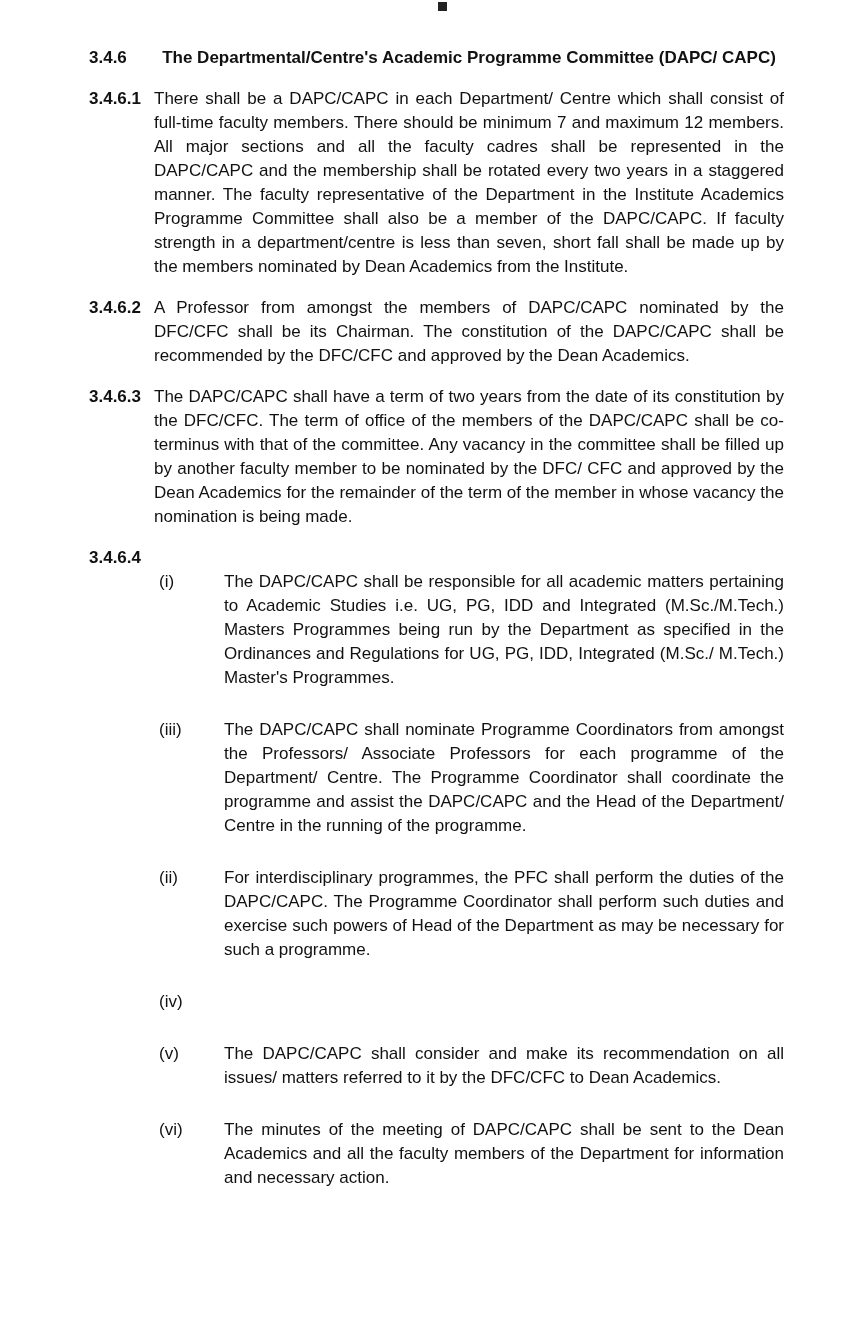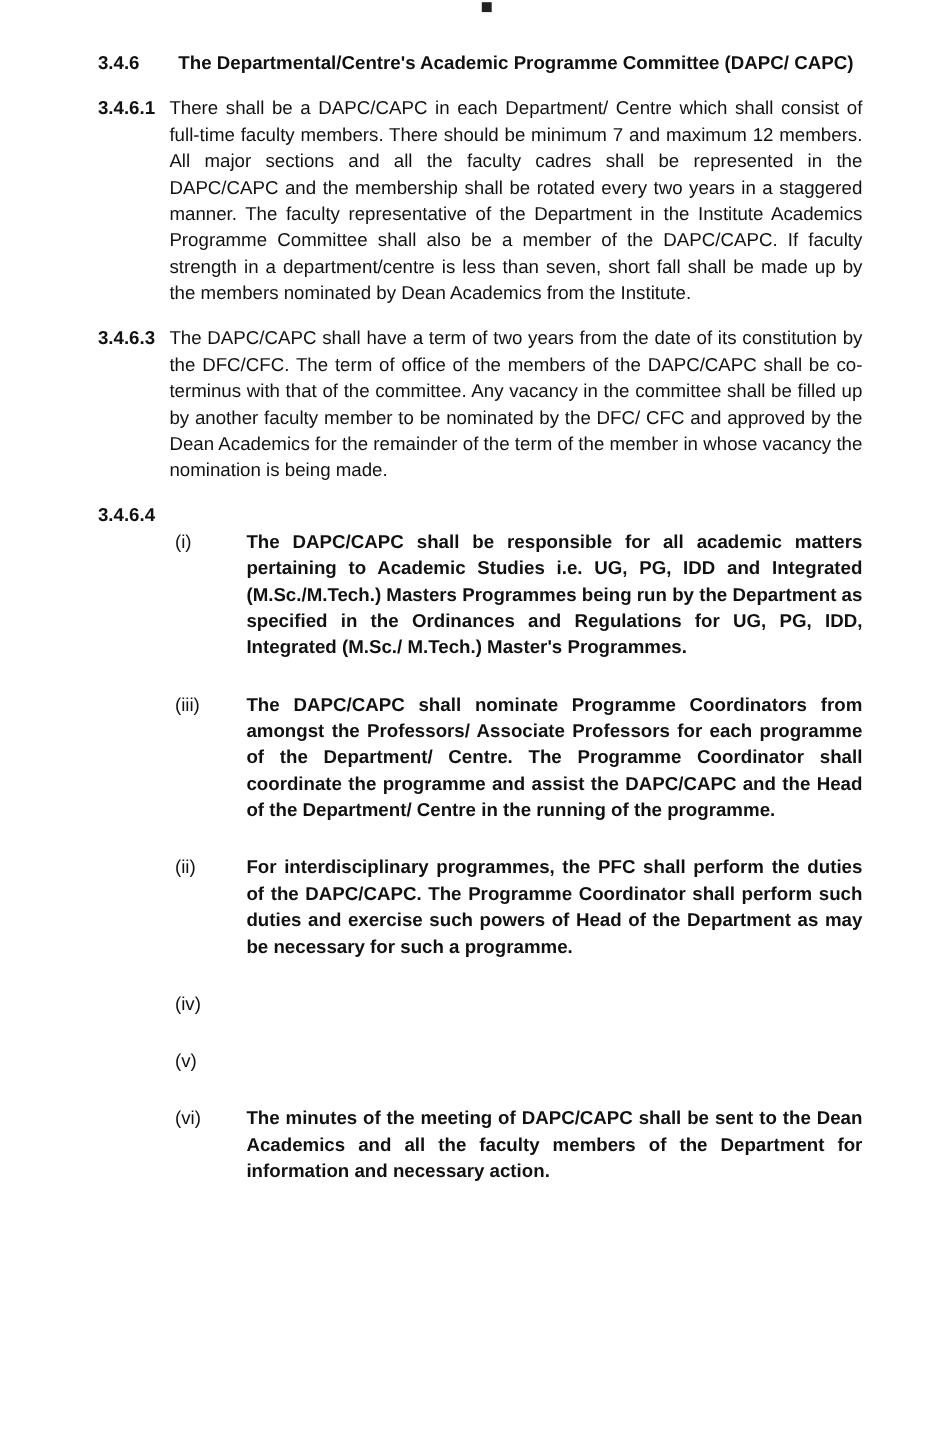--- a/index.html
+++ b/index.html
@@ -56,40 +56,43 @@
     margin-top: 28px;
   }
   .item:first-child { margin-top: 24px; }
   .item-marker {
     flex: 0 0 70px;
     padding-left: 5px;
   }
   .item-text {
     flex: 1 1 auto;
     text-align: justify;
-    font-weight: bold;
   }
 </style>
 </head>
 <body>
 
 <div class="page">
 
   <div class="edge-artifact"></div>
 
   <div class="sec">
     <div class="sec-num">3.4.6</div>
     <div class="sec-body heading">The Departmental/Centre's Academic Programme Committee (DAPC/ CAPC)</div>
   </div>
 
   <div class="sec">
     <div class="sec-num">3.4.6.1</div>
     <div class="sec-body">There shall be a DAPC/CAPC in each Department/ Centre which shall consist of full-time faculty members. There should be minimum 7 and maximum 12 members. All major sections and all the faculty cadres shall be represented in the DAPC/CAPC and the membership shall be rotated every two years in a staggered manner. The faculty representative of the Department in the Institute Academics Programme Committee shall also be a member of the DAPC/CAPC. If faculty strength in a department/centre is less than seven, short fall shall be made up by the members nominated by Dean Academics from the Institute.</div>
   </div>
 
+  <div class="sec">
+    <div class="sec-num">3.4.6.2</div>
+    <div class="sec-body">A Professor from amongst the members of DAPC/CAPC nominated by the DFC/CFC shall be its Chairman. The constitution of the DAPC/CAPC shall be recommended by the DFC/CFC and approved by the Dean Academics.</div>
+  </div>
 
   <div class="sec">
     <div class="sec-num">3.4.6.3</div>
     <div class="sec-body">The DAPC/CAPC shall have a term of two years from the date of its constitution by the DFC/CFC. The term of office of the members of the DAPC/CAPC shall be co-terminus with that of the committee. Any vacancy in the committee shall be filled up by another faculty member to be nominated by the DFC/ CFC and approved by the Dean Academics for the remainder of the term of the member in whose vacancy the nomination is being made.</div>
   </div>
 
   <div class="sec">
     <div class="sec-num">3.4.6.4</div>
     <div class="sec-body">
       <div class="items">
@@ -108,20 +111,21 @@
           <div class="item-marker">(ii)</div>
           <div class="item-text">For interdisciplinary programmes, the PFC shall perform the duties of the DAPC/CAPC. The Programme Coordinator shall perform such duties and exercise such powers of Head of the Department as may be necessary for such a programme.</div>
         </div>
 
         <div class="item">
           <div class="item-marker">(iv)</div>
         </div>
 
         <div class="item">
           <div class="item-marker">(v)</div>
+          <div class="item-text">The DAPC/CAPC shall consider and make its recommendation on all issues/ matters referred to it by the DFC/CFC to Dean Academics.</div>
         </div>
 
         <div class="item">
           <div class="item-marker">(vi)</div>
           <div class="item-text">The minutes of the meeting of DAPC/CAPC shall be sent to the Dean Academics and all the faculty members of the Department for information and necessary action.</div>
         </div>
 
       </div>
     </div>
   </div>

